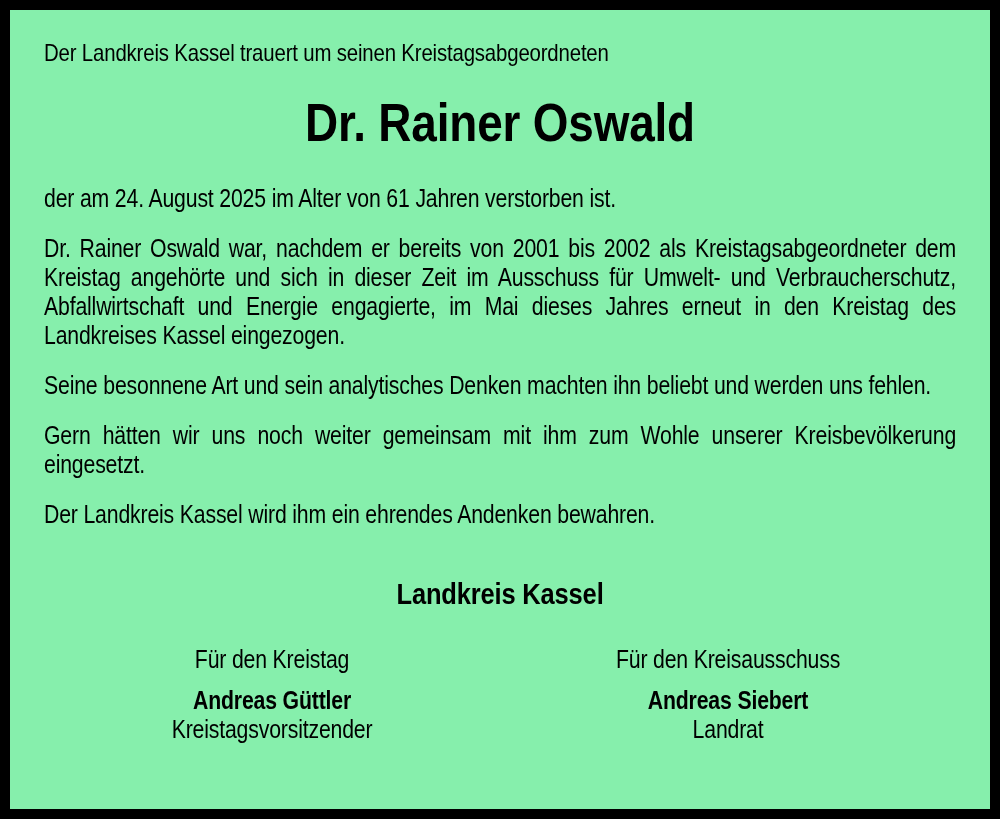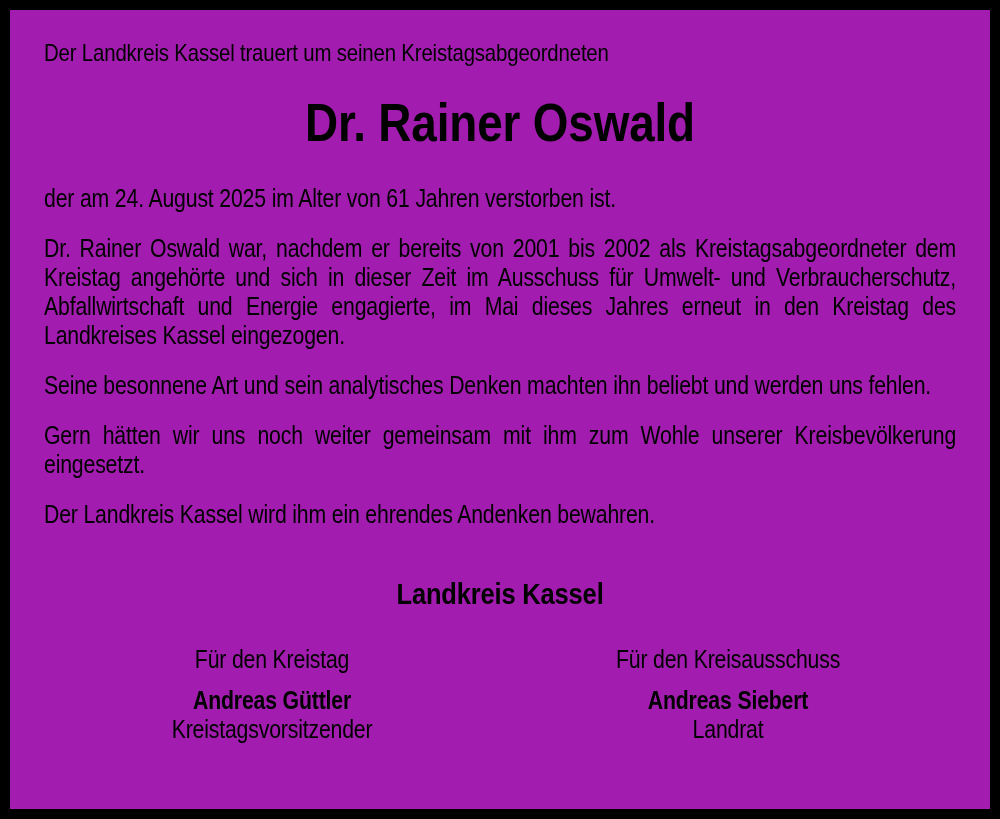--- a/index.html
+++ b/index.html
@@ -11,21 +11,21 @@
   body {
     font-family: "Liberation Sans", "DejaVu Sans", sans-serif;
     color: #000000;
   }
   .notice {
     position: relative;
     width: 1000px;
     height: 819px;
     box-sizing: border-box;
     border: 10px solid #000000;
-    background: #a21caf;
+    background: #86efac;
     overflow: hidden;
   }
   .content {
     padding: 28px 34px 0 34px;
   }
   
   .cond {
     width: 1073px;               
     transform: scaleX(0.85);
     transform-origin: 0 0;

